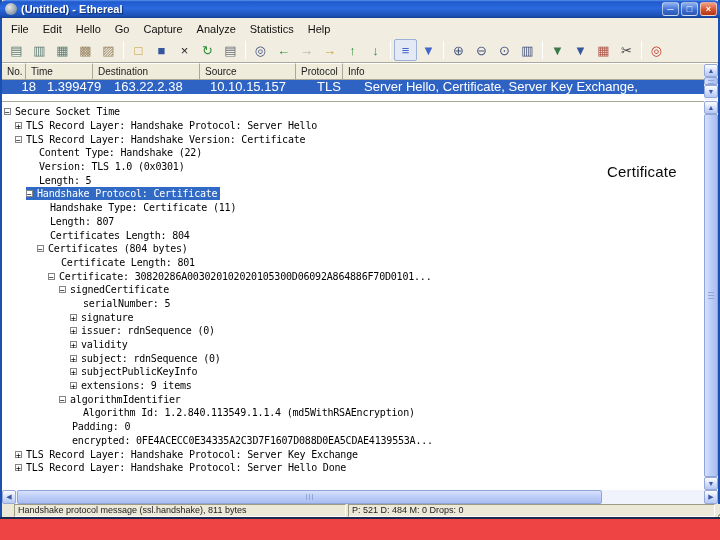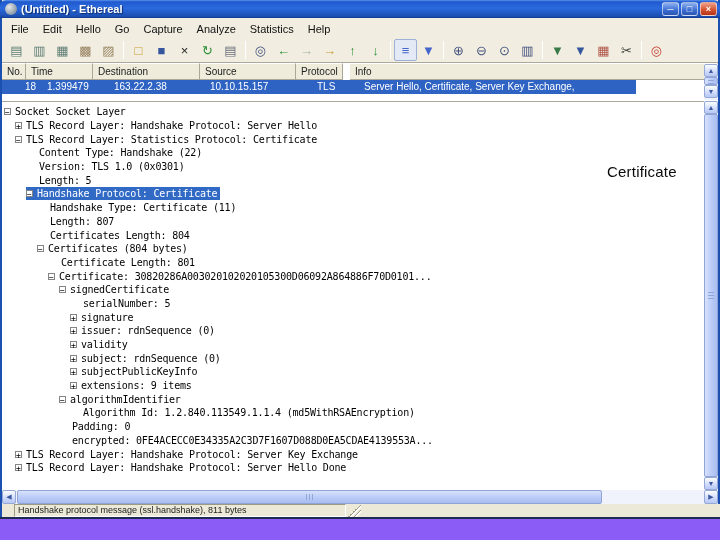--- a/index.html
+++ b/index.html
@@ -1,19 +1,19 @@
 <!DOCTYPE html>
 <html><head>
 <meta charset="utf-8">
 <style>
   * { margin:0; padding:0; box-sizing:border-box; }
   html,body { width:720px; height:540px; overflow:hidden; }
   body { font-family:"Liberation Sans", sans-serif; }
 
-  .slide { position:relative; width:720px; height:540px; background:#8b5cf6; }
+  .slide { position:relative; width:720px; height:540px; background:#ef4444; }
   .slide::after { content:""; position:absolute; left:0; right:0; top:517px; height:2px; background:#1d2a52; }
 
   .window { position:absolute; left:0; top:0; width:720px; height:517px; background:#ece9d8;
             border-left:2px solid #1c50b0; border-right:2px solid #1c50b0; }
 
   
   .titlebar { position:absolute; left:-2px; top:0; width:720px; height:18px;
     background:linear-gradient(180deg,#5a94ec 0%,#2059ce 10%,#2b6ade 45%,#1b4fb4 90%,#123c8c 100%);
     border-radius:6px 6px 0 0; display:flex; align-items:center; padding:0 3px; }
   .appicon { width:12px; height:12px; border-radius:50%;
@@ -39,21 +39,21 @@
   .tbi.pressed { border:1px solid #9db0d8; background:#e3e9f5; }
   .tbsep { width:1px; height:18px; background:#c6c2b0; border-right:1px solid #fff; margin:0 3px; flex:none; }
 
   
   .plist { position:absolute; left:0; top:63px; width:716px; height:38px; background:#fff; }
   .phead { display:flex; height:17px; }
   .hcell { background:#efecdb; border-right:1px solid #aca899; border-bottom:1px solid #aca899;
     border-top:1px solid #fff; font-size:10px; color:#222; padding:2px 0 0 5px;
     white-space:nowrap; overflow:hidden; flex:none; }
   .prow { display:flex; height:14px; background:#2e63c4; color:#fff;
-    font-size:10px; line-height:14px; width:634px; }
+    font-size:13px; line-height:14px; width:702px; }
   .pcell { flex:none; white-space:nowrap; overflow:hidden; padding-left:5px; }
   .pcell.num { text-align:right; padding-right:6px; padding-left:0; }
 
   
   .vscroll { position:absolute; right:0; width:14px; background:#f0f3fb; display:flex; flex-direction:column; }
   .sbtn { height:13px; flex:none; background:linear-gradient(180deg,#fdfefe,#cfdafc 60%,#b7c8f2);
     border:1px solid #95a8d8; border-radius:2px; color:#3d5a9e; font-size:7px; line-height:11px; text-align:center; }
   .sthumb { flex:1; margin:0; background:linear-gradient(90deg,#d8e2fd,#bccdf8 50%,#aabdf0);
     border:1px solid #8fa5d8; border-radius:2px; position:relative; }
   .sthumb::after { content:""; position:absolute; left:3px; right:3px; top:50%; height:7px; margin-top:-4px;
@@ -158,21 +158,21 @@
         <span class="tbi" style="color: rgb(194, 59, 46);">◎</span>
       </div>
 
     <div class="plist">
       <div class="phead" id="phead">
           <span class="hcell" style="width: 24px;">No.</span>
           <span class="hcell" style="width: 67px;">Time</span>
           <span class="hcell" style="width: 107px;">Destination</span>
           <span class="hcell" style="width: 96px;">Source</span>
           <span class="hcell" style="width: 47px;">Protocol</span>
-          <span class="hcell" style="width: 345px; flex: 1 1 0%; margin-left: 7px;">Info</span>
+          <span class="hcell" style="width: 345px; flex: 1 1 0%;">Info</span>
         </div>
       <div class="prow" id="prow">
           <span class="pcell num" style="width: 40px;">18</span>
           <span class="pcell" style="width: 67px;">1.399479</span>
           <span class="pcell" style="width: 96px;">163.22.2.38</span>
           <span class="pcell" style="width: 107px;">10.10.15.157</span>
           <span class="pcell" style="width: 47px;">TLS</span>
           <span class="pcell" style="width: 345px; flex: 1 1 0%;">Server Hello, Certificate, Server Key Exchange,</span>
         </div>
     </div>
@@ -181,33 +181,33 @@
       <div class="sbtn">▲</div>
       <div class="sthumb" style="flex:none;height:8px;"></div>
       <div class="sbtn">▼</div>
     </div>
 
     <div class="treewrap">
       <div class="tree" id="tree">
           <div class="trow" style="padding-left: 0px;">
             <span class="tinner">
               <span class="exp">−</span>
-              <span class="tlabel">Socket Socket Layer</span>
+              <span class="tlabel">Secure Socket Time</span>
             </span>
           </div>
           <div class="trow" style="padding-left: 11px;">
             <span class="tinner">
               <span class="exp">+</span>
               <span class="tlabel">TLS Record Layer: Handshake Protocol: Server Hello</span>
             </span>
           </div>
           <div class="trow" style="padding-left: 11px;">
             <span class="tinner">
               <span class="exp">−</span>
-              <span class="tlabel">TLS Record Layer: Statistics Protocol: Certificate</span>
+              <span class="tlabel">TLS Record Layer: Handshake Version: Certificate</span>
             </span>
           </div>
           <div class="trow" style="padding-left: 22px;">
             <span class="tinner leafpad">
               <span class="tlabel">Content Type: Handshake (22)</span>
             </span>
           </div>
           <div class="trow" style="padding-left: 22px;">
             <span class="tinner leafpad">
               <span class="tlabel">Version: TLS 1.0 (0x0301)</span>
@@ -346,19 +346,20 @@
     </div>
 
     <div class="hscroll">
       <div class="hbtn left">◀</div>
       <div class="hthumb"></div>
       <div class="hbtn right">▶</div>
     </div>
 
     <div class="statusbar">
       <div class="spanel l">Handshake protocol message (ssl.handshake), 811 bytes</div>
+      <div class="spanel r">P: 521 D: 484 M: 0 Drops: 0</div>
       <div class="grip"></div>
     </div>
 
   </div>
 
   <div class="annotation">Certificate</div>
 </div>
 
 </body></html>

